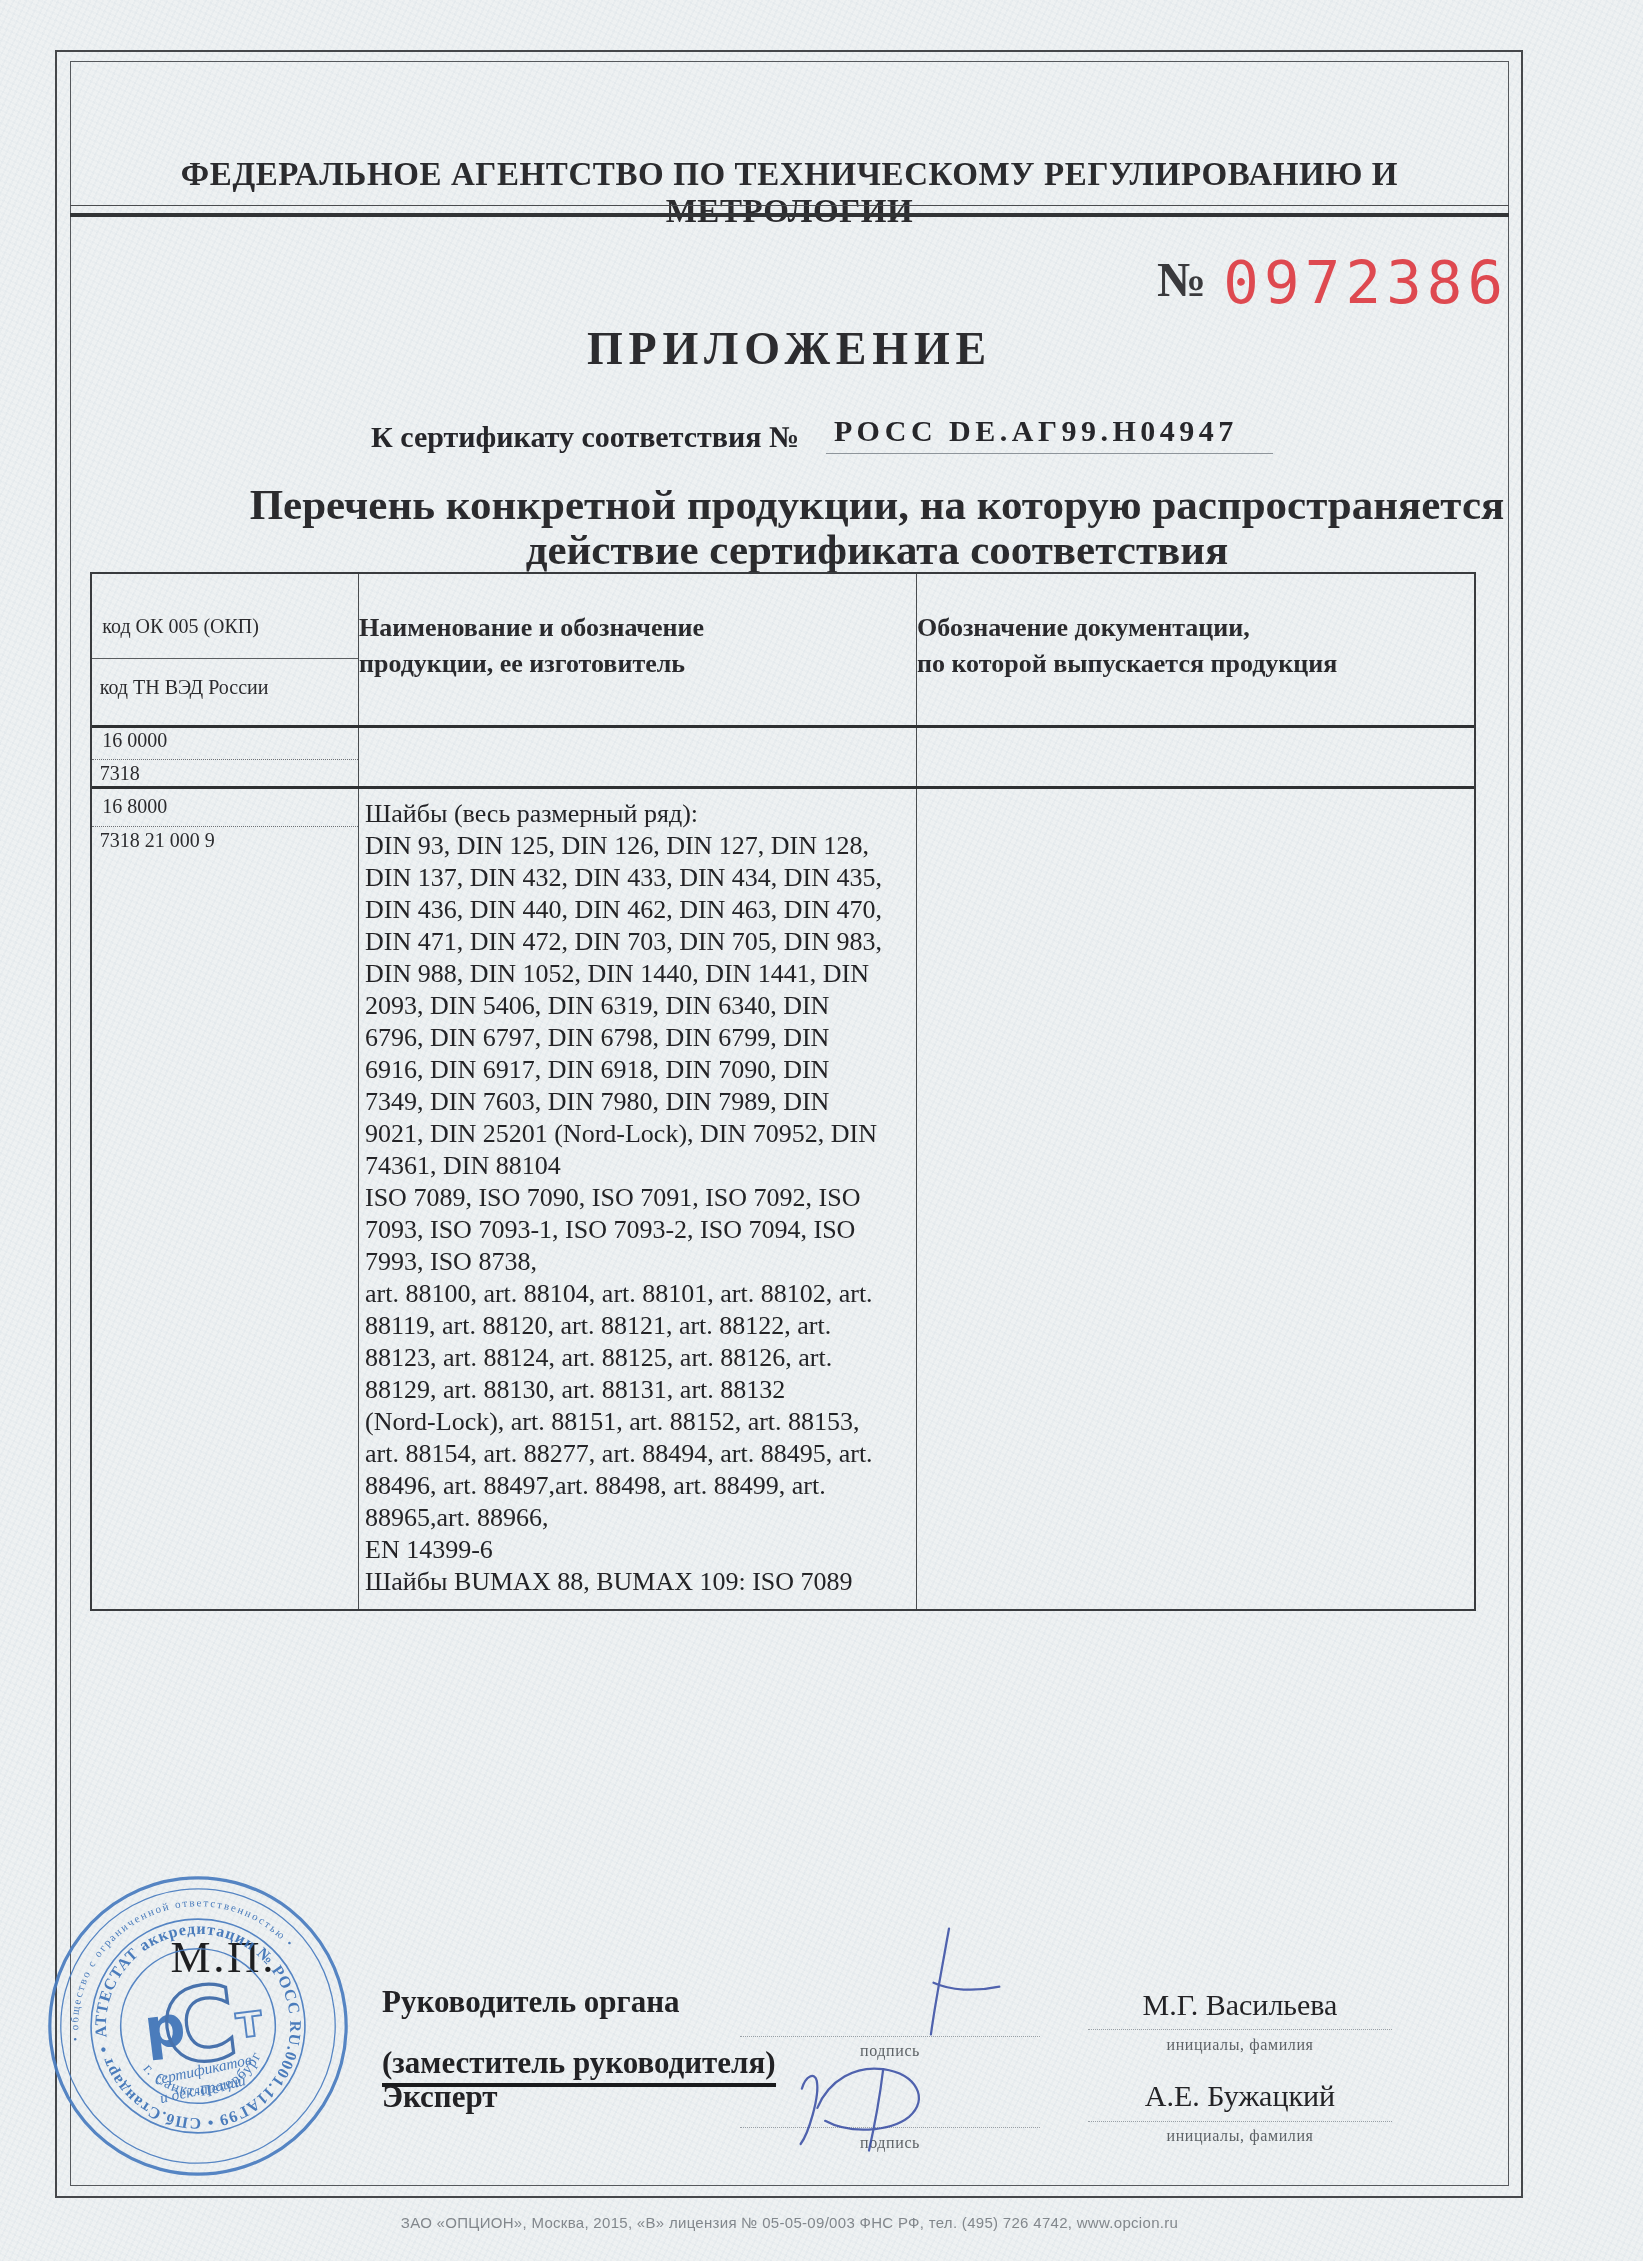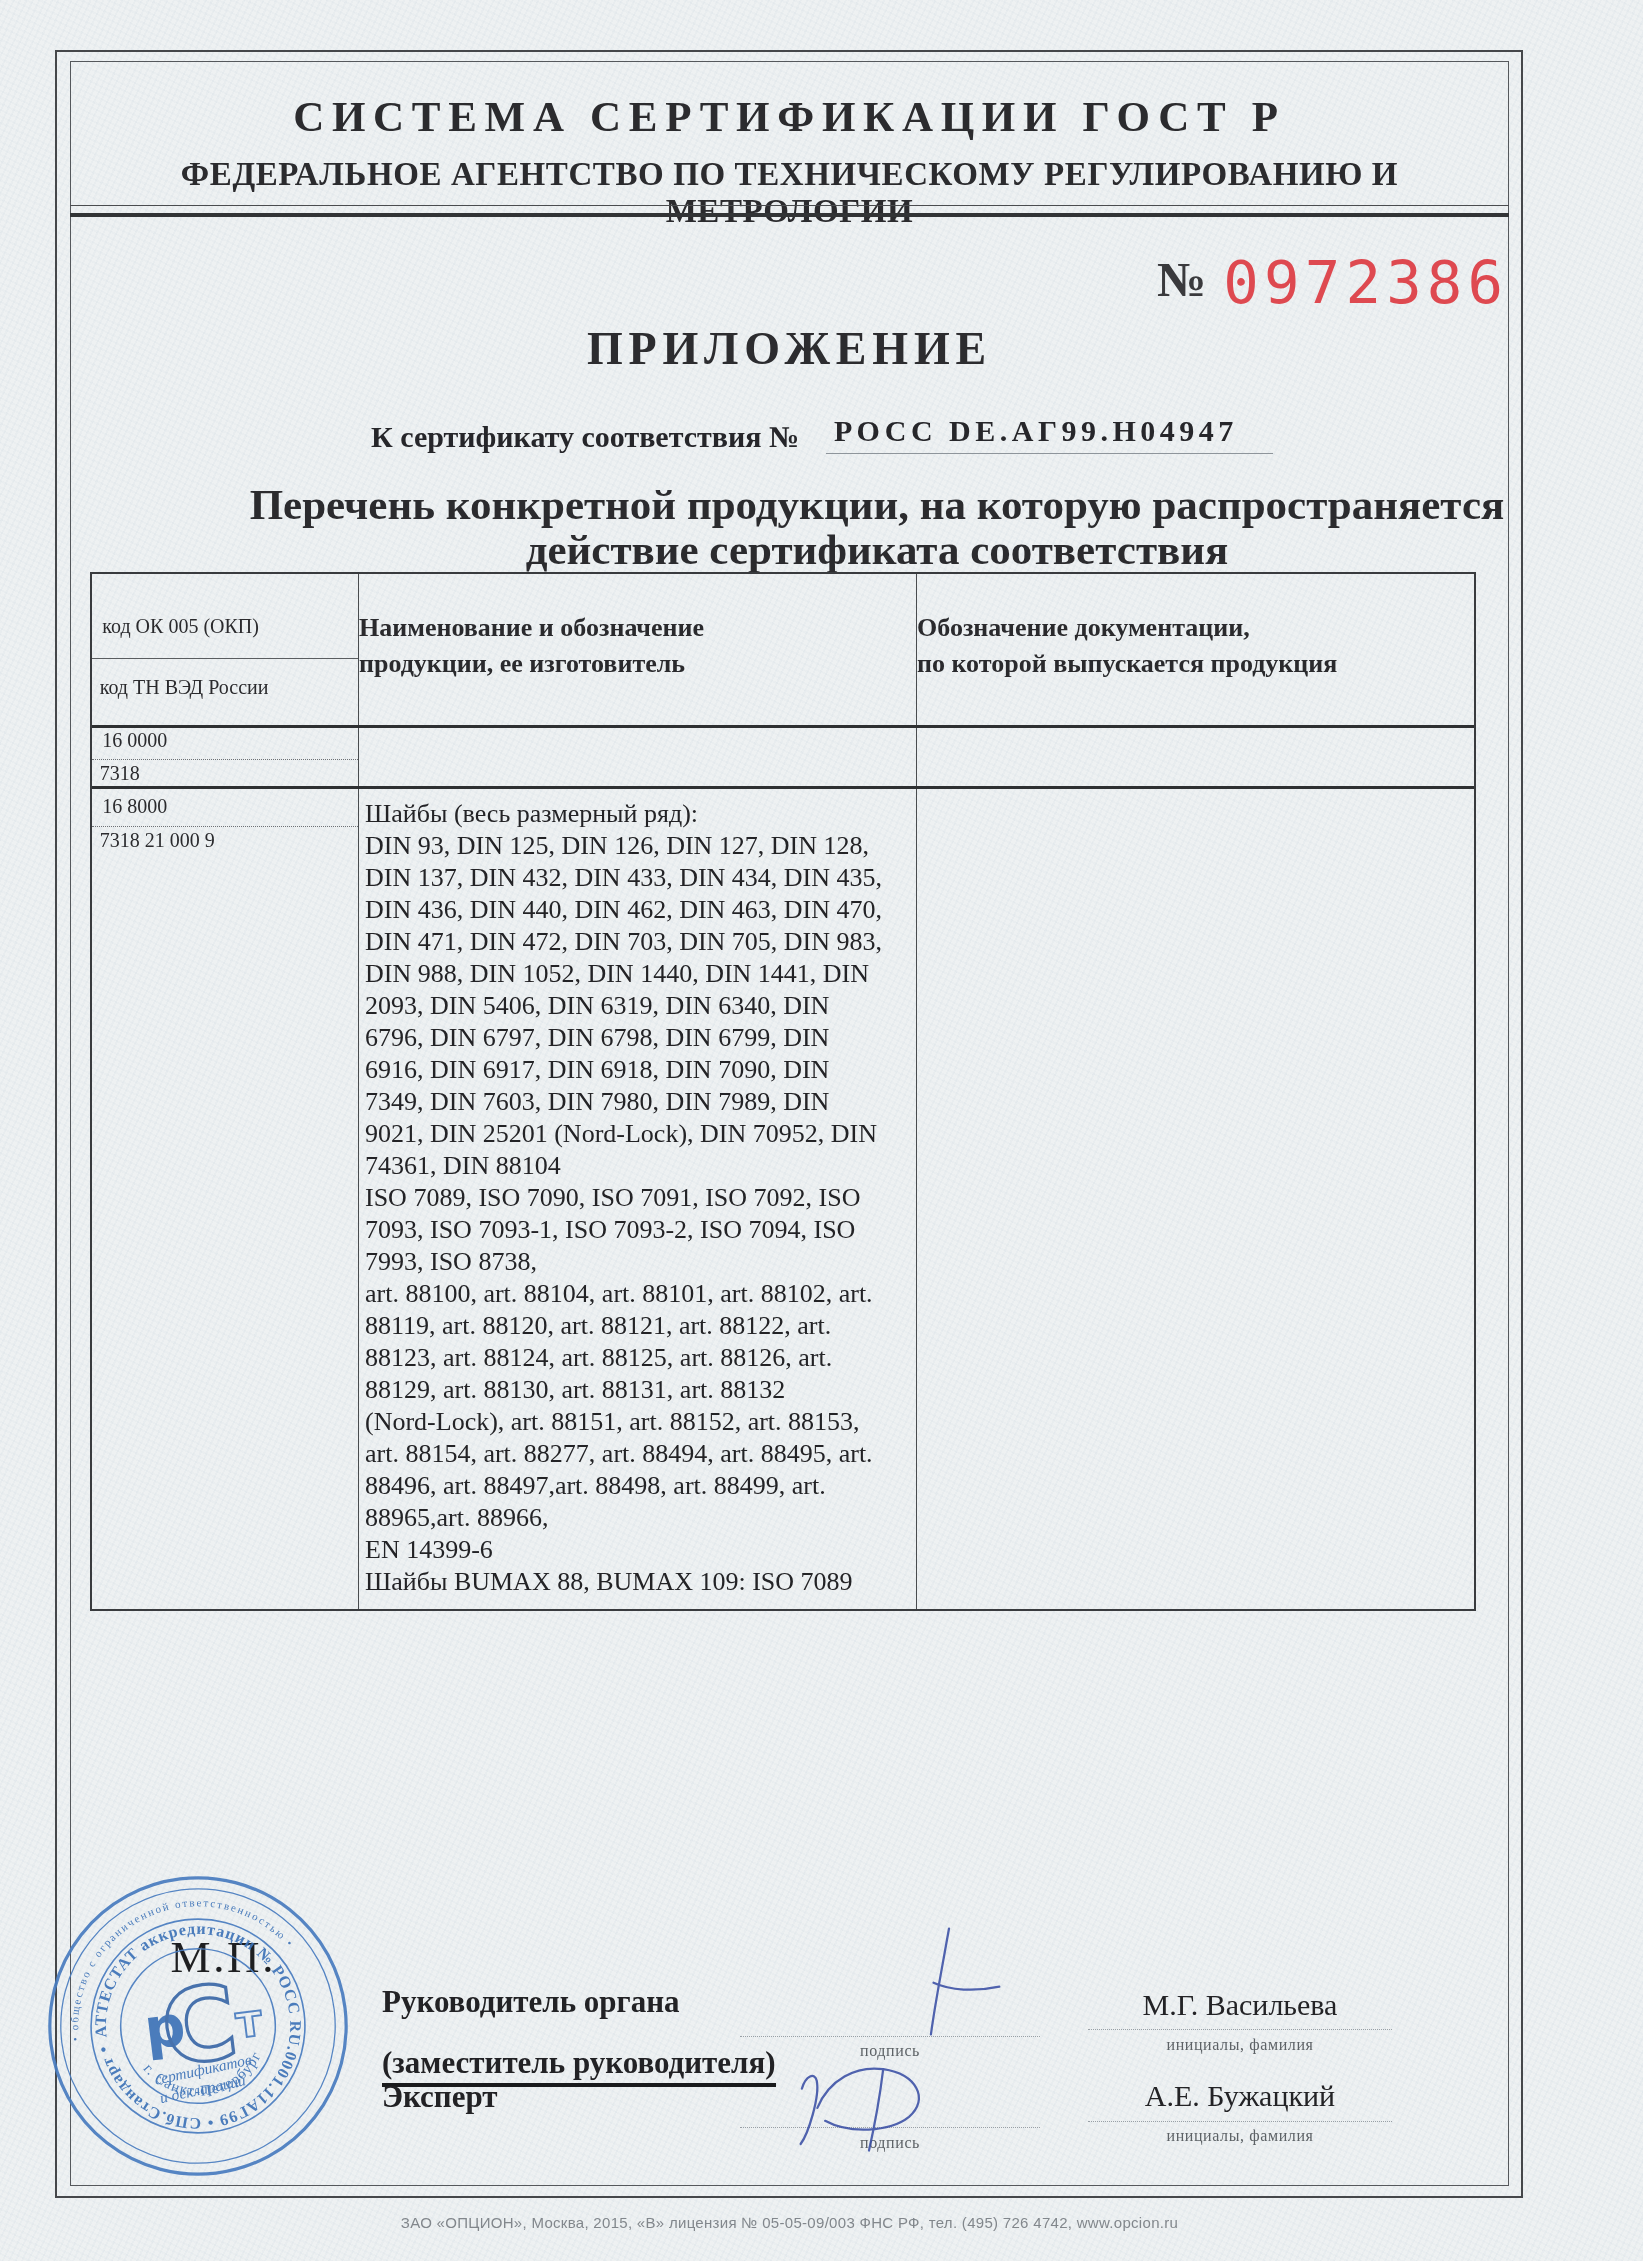--- a/index.html
+++ b/index.html
@@ -47,21 +47,20 @@
   .slogo{font-family:"DejaVu Sans",sans-serif;}
 </style>
 </head>
 <body>
 
 <div class="page">
 
   <div class="frame outer"></div>
   <div class="frame inner"></div>
 
-  <div class="abs hdr1">СИСТЕМА СЕРТИФИКАЦИИ ГОСТ Р</div>
   <div class="abs hdr2">ФЕДЕРАЛЬНОЕ АГЕНТСТВО ПО ТЕХНИЧЕСКОМУ РЕГУЛИРОВАНИЮ И МЕТРОЛОГИИ</div>
   <div class="rule" style="left:70px;top:205px;width:1439px;height:1.3px;"></div>
   <div class="rule" style="left:70px;top:213px;width:1439px;height:3.9px;background:#323436;"></div>
 
   <div class="abs serial">
     <span class="serial-no">№</span>
     <span class="serial-digits">0972386</span>
   </div>
 
   <div class="abs doc-title">ПРИЛОЖЕНИЕ</div>

